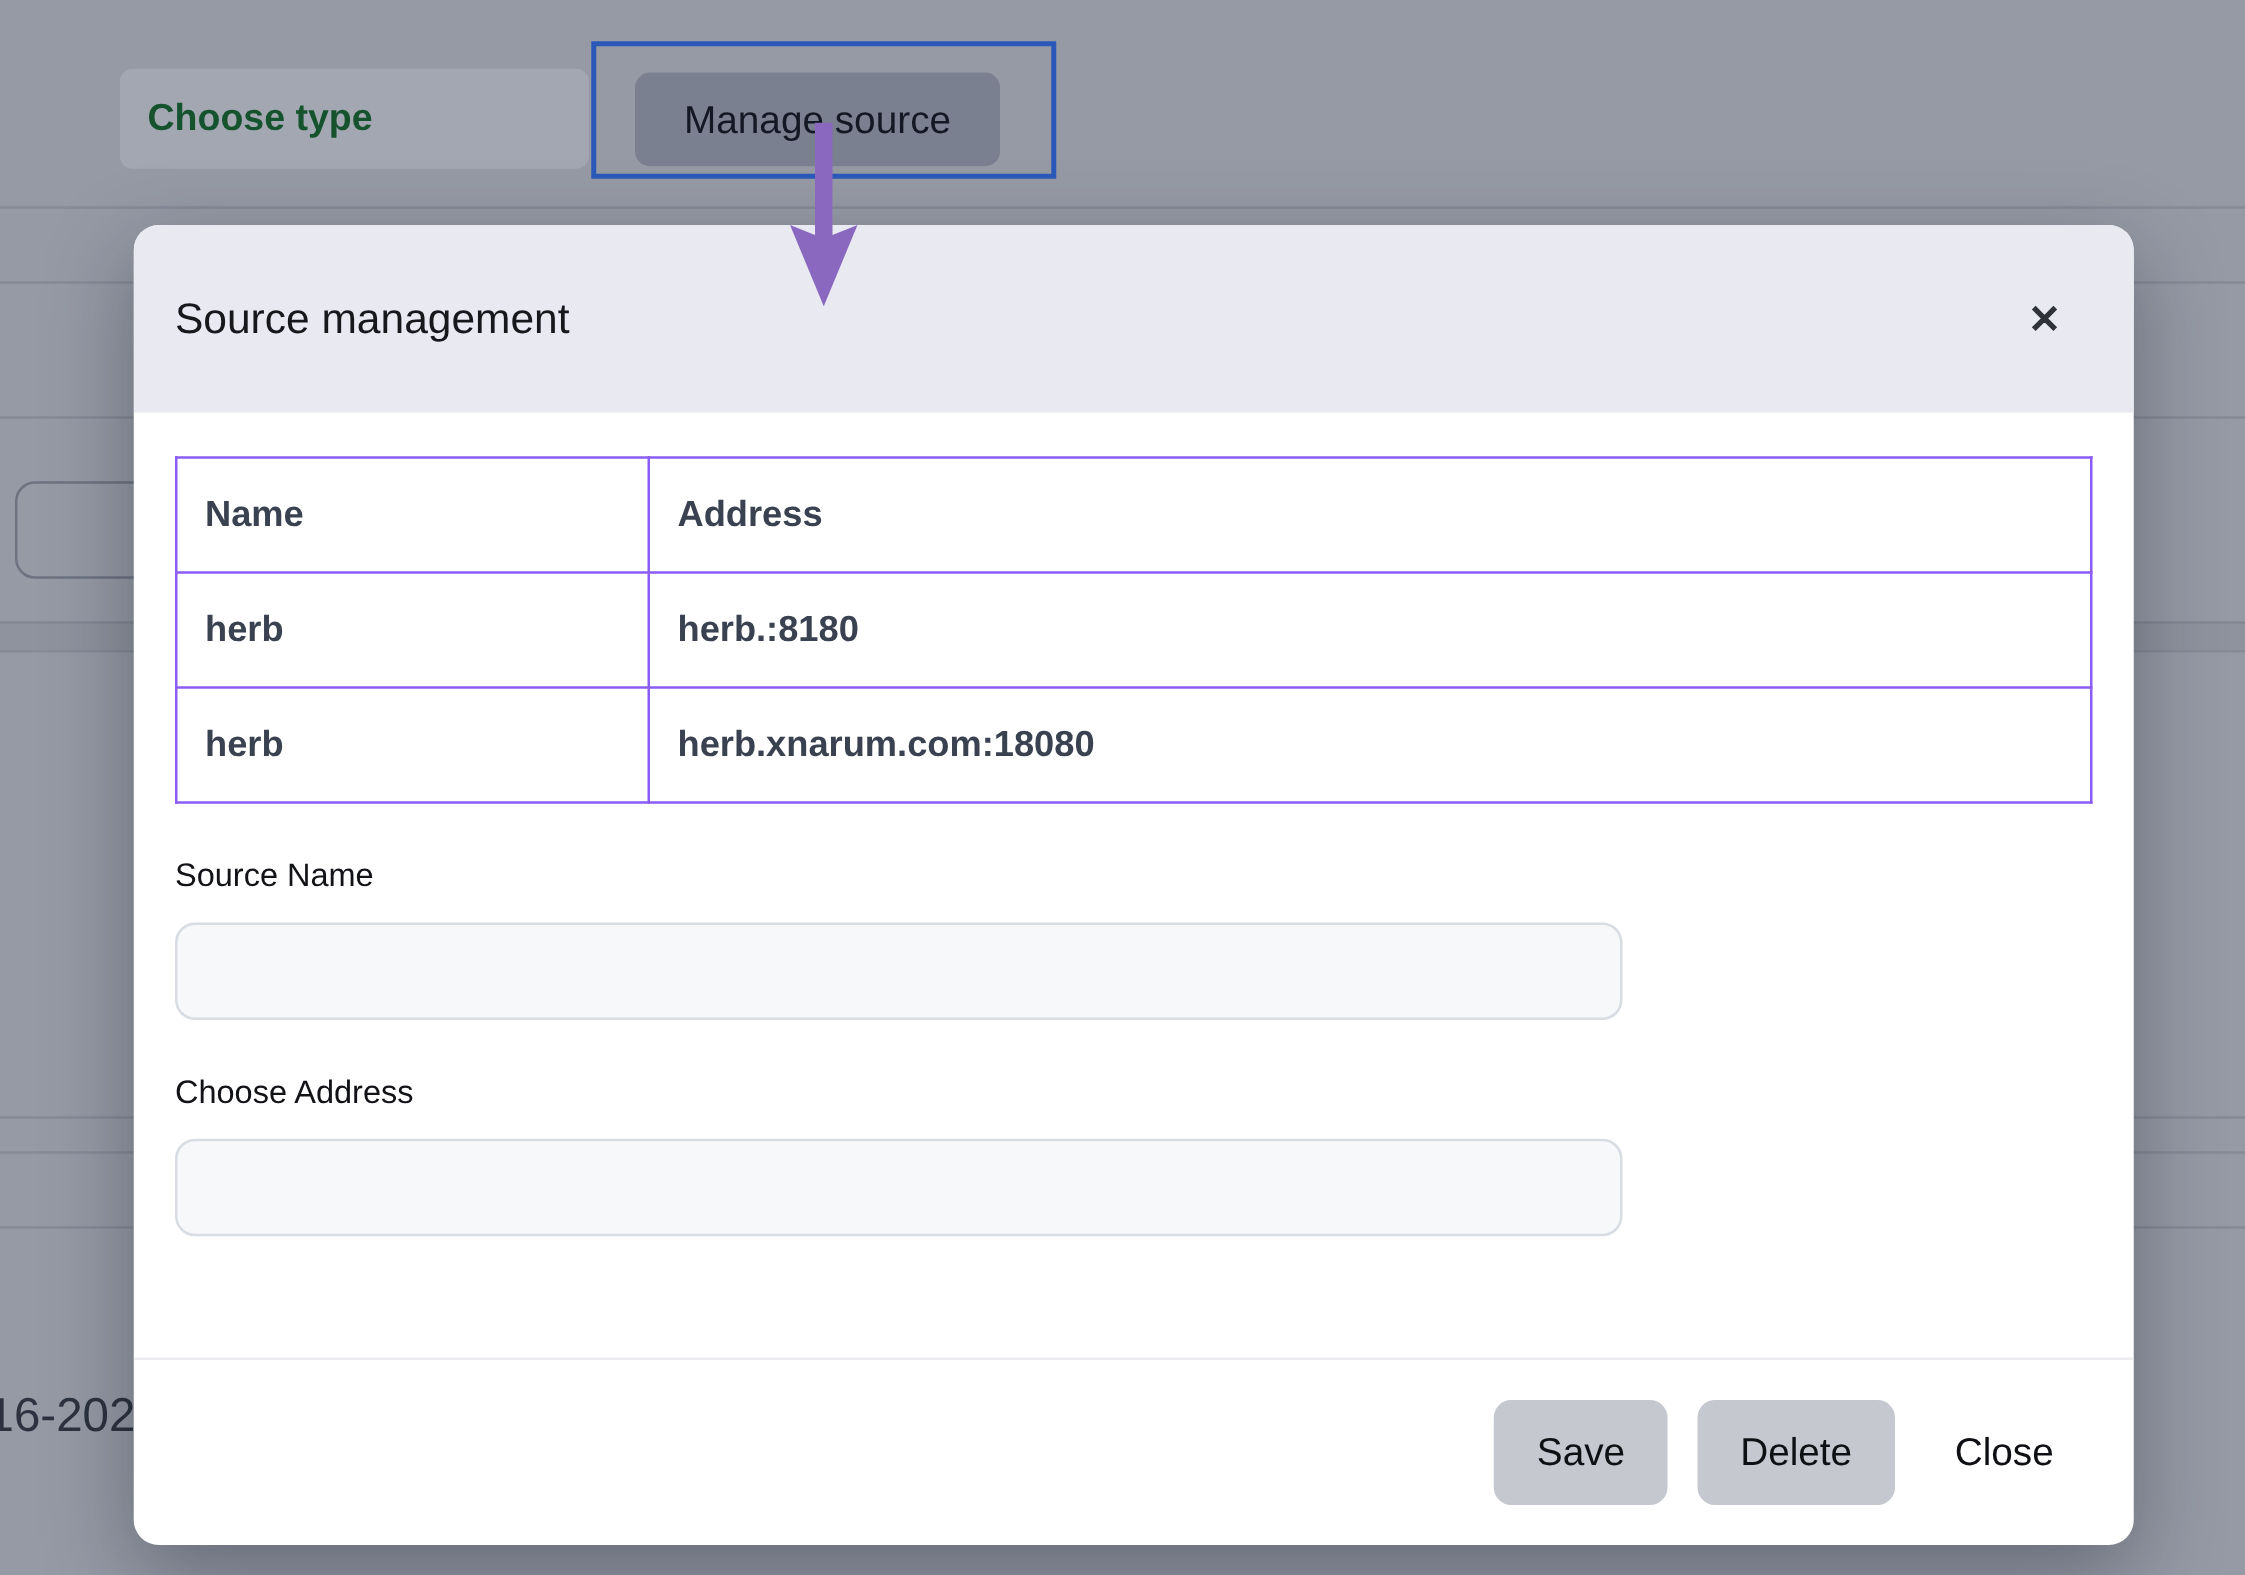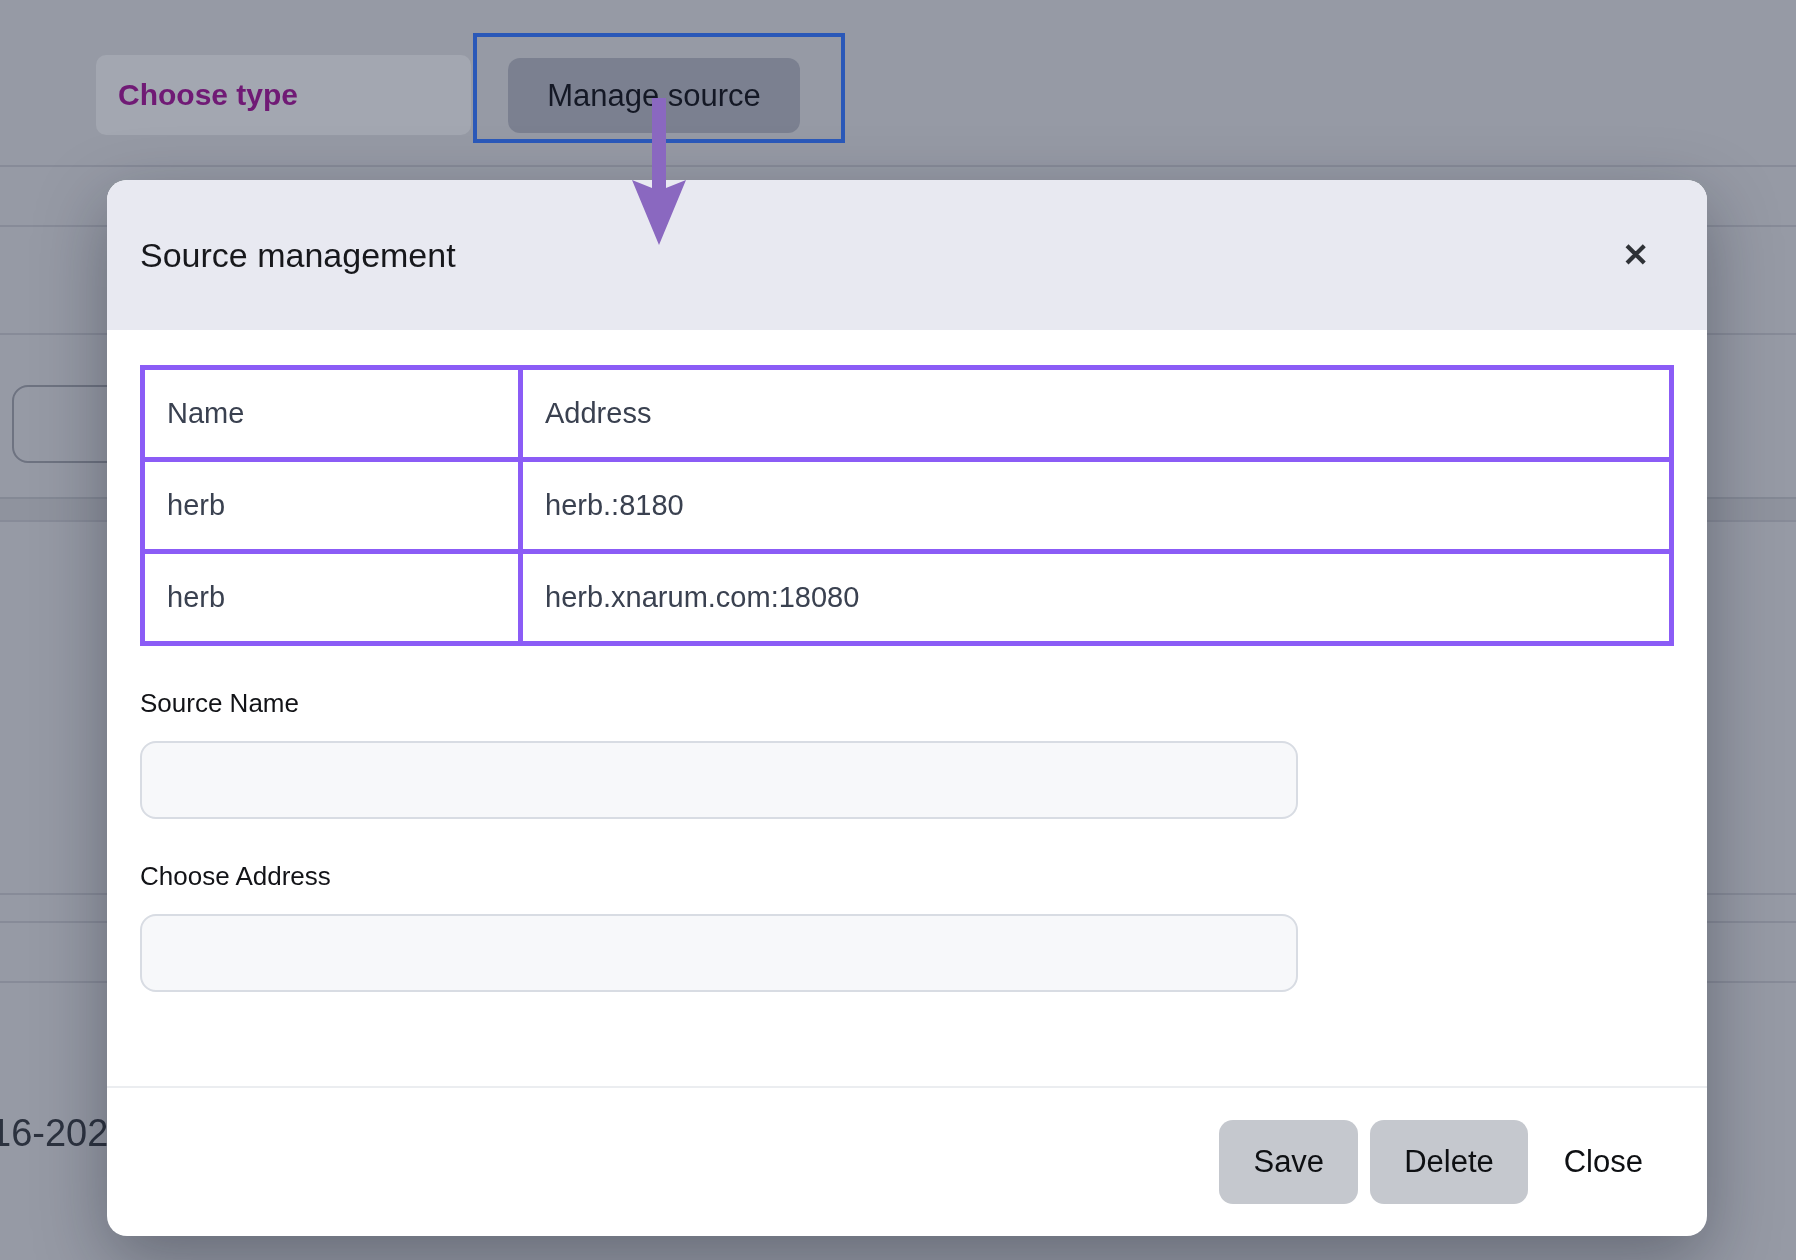--- a/index.html
+++ b/index.html
@@ -16,21 +16,21 @@
     background: #7d8290; opacity: 0.6;
   }
   .bg-band {
     position: absolute; left: 0; width: 100%;
     background: rgba(110,115,130,0.18);
   }
   .choose-type {
     position: absolute; left: 96px; top: 55px; width: 375px; height: 80px;
     background: #a3a7b1; border-radius: 10px;
     display: flex; align-items: center; padding-left: 22px;
-    color: #701a75; font-size: 30px; font-weight: 700;
+    color: #14532d; font-size: 30px; font-weight: 700;
   }
   .bg-outline-button {
     position: absolute; left: 12px; top: 385px; width: 220px; height: 78px;
     border: 2px solid #6e7381; border-radius: 16px;
   }
   .bg-date {
     position: absolute; left: -10px; top: 1112px;
     color: #2c323f; font-size: 38px;
   }
   .manage-source-btn {
@@ -65,39 +65,39 @@
     background: none; border: none; cursor: pointer;
     font-size: 32px; font-weight: 600; color: #2f3237; line-height: 1;
     padding: 6px;
   }
   .modal-body { flex: 1 1 auto; padding: 35px 33px 0 33px; }
   table.src-table {
     width: 1534px; border-collapse: collapse; table-layout: fixed;
     font-size: 29px; color: #3a4150;
   }
   table.src-table th, table.src-table td {
-    border: 5px solid #8b5cf6; height: 92px;
-    padding-left: 22px; text-align: left; font-weight: 400;
+    border: 2px solid #8b5cf6; height: 92px;
+    padding-left: 22px; text-align: left; font-weight: 700;
     vertical-align: middle;
   }
   col.c-name { width: 378px; }
   .form-label {
     font-size: 26px; color: #121317; margin-top: 42px; margin-bottom: 22px;
   }
   .form-input {
     display: block; width: 1158px; height: 78px;
     background: #f7f8fa; border: 2px solid #d8dce3; border-radius: 16px;
     font-size: 28px; color: #30353f; padding: 0 22px;
     font-family: "Liberation Sans", "DejaVu Sans", sans-serif;
     outline: none;
   }
   .modal-footer {
     flex: 0 0 auto; height: 150px; border-top: 2px solid #ebedf0;
     display: flex; align-items: center; justify-content: flex-end;
-    gap: 12px; padding-right: 52px;
+    gap: 24px; padding-right: 52px;
   }
   .btn {
     border: none; cursor: pointer; font-size: 31px; color: #0e1013;
     font-family: "Liberation Sans", "DejaVu Sans", sans-serif;
   }
   .btn-gray {
     background: #c5c8ce; border-radius: 14px; height: 84px;
     padding: 0 34px; display: flex; align-items: center; justify-content: center;
   }
   .btn-plain { background: none; padding: 0 12px 0 24px; }

